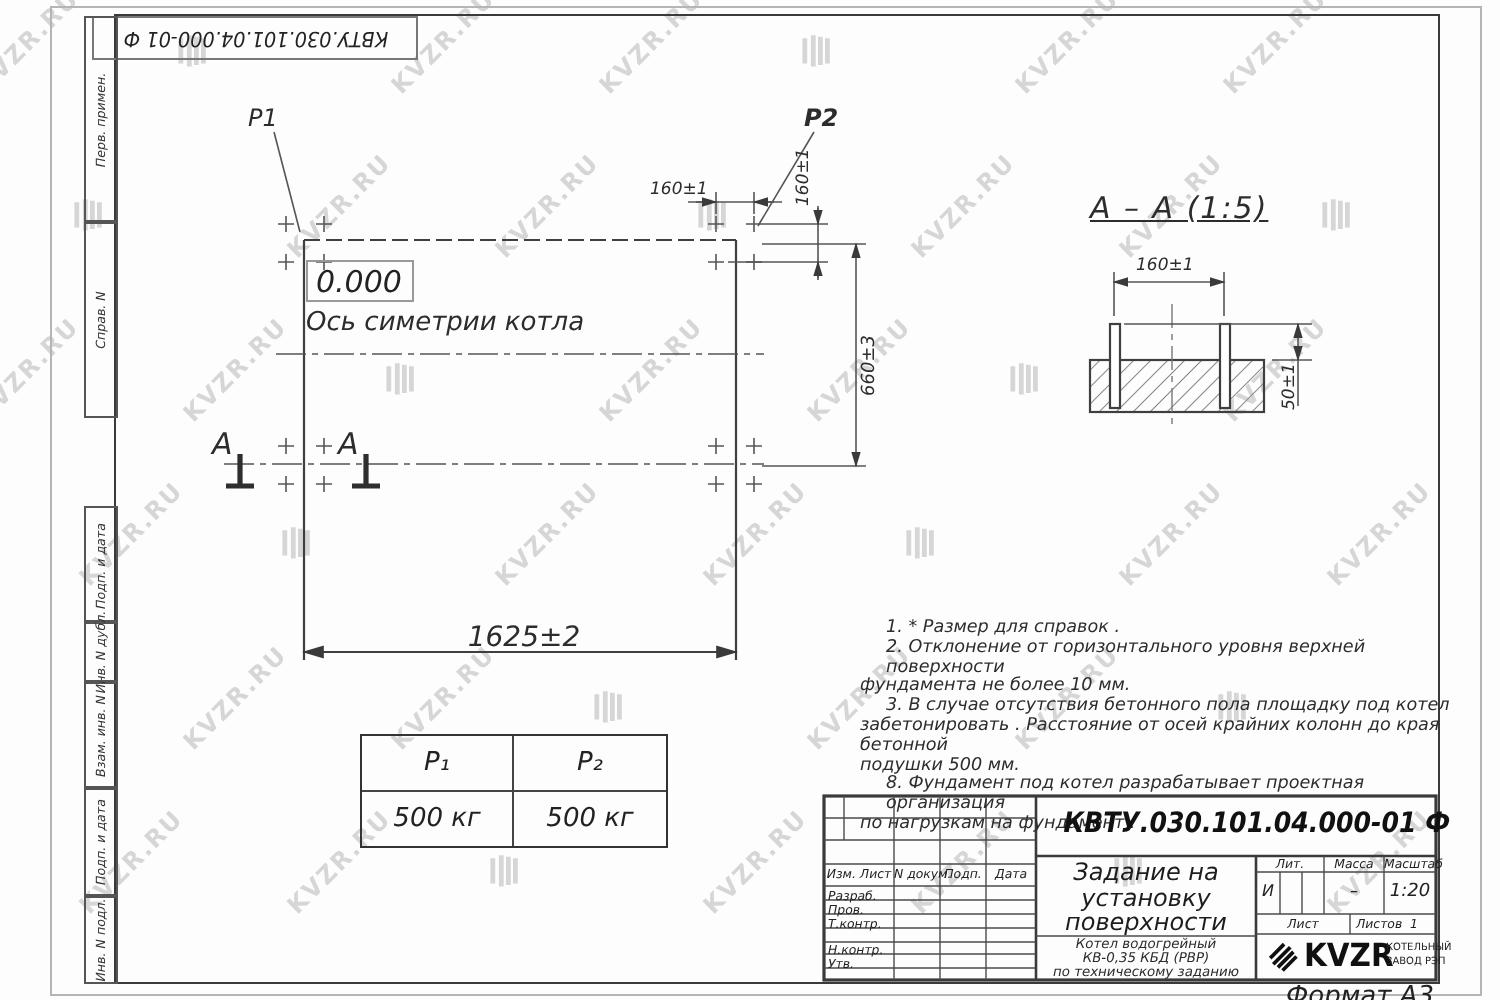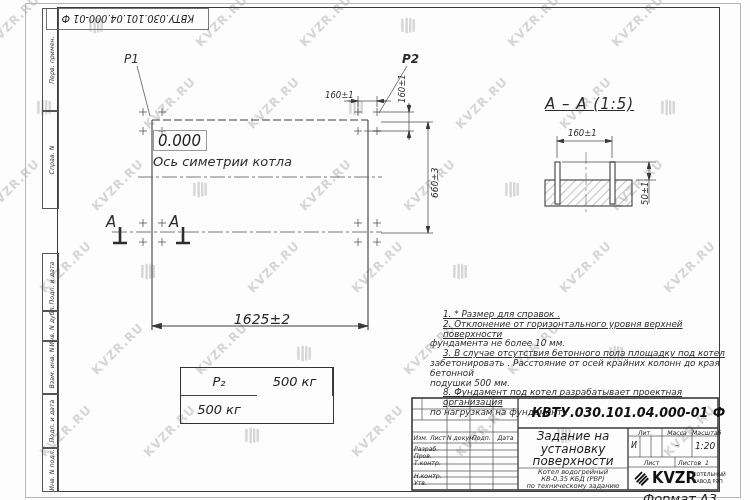--- a/index.html
+++ b/index.html
@@ -33,21 +33,21 @@
   
   .load-table{position:absolute;left:180px;top:367px;width:152px;height:55px;border:1.4px solid #333;
               z-index:3;display:grid;grid-template-columns:1fr 1fr;grid-template-rows:1fr 1fr;}
   .load-table .cell{display:flex;align-items:center;justify-content:center;
                     font:italic 13px "DejaVu Sans",sans-serif;color:#222;}
   .load-table .c1{border-right:1px solid #444;}
   .load-table .hd{border-bottom:1px solid #444;}
   
   .notes{position:absolute;left:430px;top:310px;width:300px;z-index:3;
          font:italic 8.8px "DejaVu Sans",sans-serif;color:#2c2c2c;line-height:9.8px;}
-  .notes .ind{padding-left:13px;text-decoration:underline;}
+  .notes .ind{padding-left:13px;}
   
   .tb{position:absolute;z-index:3;font:italic 6.2px "DejaVu Sans",sans-serif;color:#222;white-space:nowrap;}
   .tbc{text-align:center;}
   .docnum{position:absolute;left:522px;top:404px;width:194px;z-index:3;text-align:center;
           font:italic bold 14px "DejaVu Sans",sans-serif;color:#111;transform:scaleX(.9);white-space:nowrap;}
   .tb-title{position:absolute;left:518px;top:430px;width:110px;z-index:3;text-align:center;
             font:italic 12px "DejaVu Sans",sans-serif;color:#1d1d1d;line-height:12.5px;}
   .tb-sub{position:absolute;left:518px;top:469px;width:110px;z-index:3;text-align:center;
           font:italic 6.7px "DejaVu Sans",sans-serif;color:#2c2c2c;line-height:7.2px;}
   .brand{position:absolute;left:652px;top:468px;z-index:3;font:bold 16px "DejaVu Sans",sans-serif;
@@ -271,20 +271,21 @@
   <span class="dwg" style="left:325px;top:90px;font-size:8.5px;">160±1</span>
   <span class="dwg rot" style="left:397px;top:103px;font-size:8.5px;">160±1</span>
   <span class="dwg" style="left:106px;top:213px;font-size:15px;">А</span>
   <span class="dwg" style="left:169px;top:213px;font-size:15px;">А</span>
 
   <span class="dwg" style="left:545px;top:95px;font-size:15px;letter-spacing:1px;text-decoration:underline;">А – А (1:5)</span>
   <span class="dwg" style="left:568px;top:128px;font-size:8.5px;">160±1</span>
   <span class="dwg rot" style="left:640px;top:205px;font-size:8.5px;">50±1</span>
 
   <div class="load-table">
+    <div class="cell hd c1">P₁</div>
     <div class="cell hd">P₂</div>
     <div class="cell c1">500 кг</div>
     <div class="cell">500 кг</div>
   </div>
 
   <div class="notes">
     <div class="ind">1.  * Размер для справок .</div>
     <div class="ind">2.  Отклонение от горизонтального уровня верхней поверхности</div>
     <div>фундамента не более  10  мм.</div>
     <div class="ind">3.  В случае отсутствия бетонного пола площадку под котел</div>

